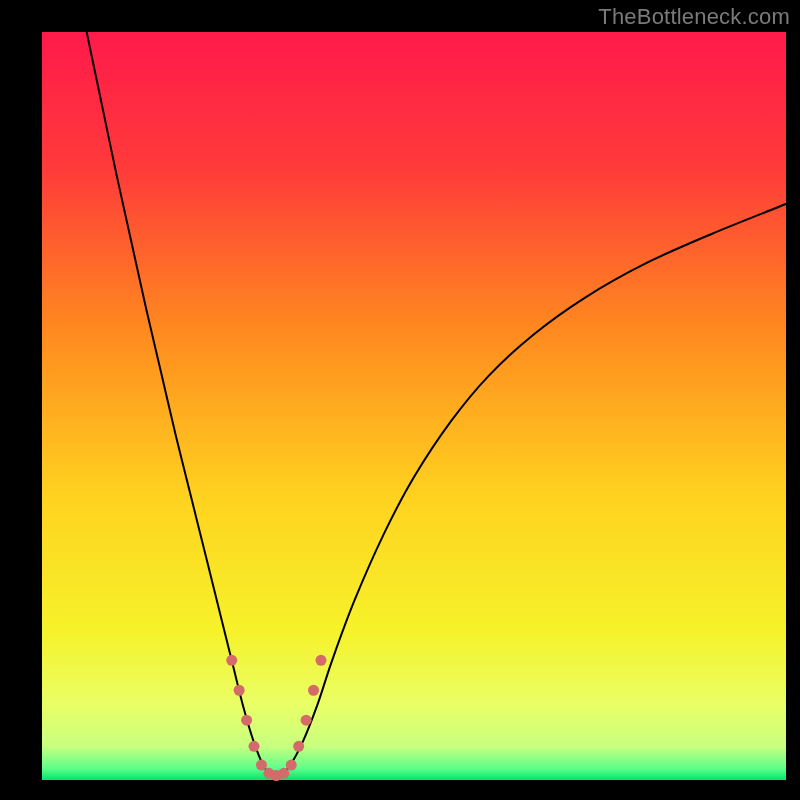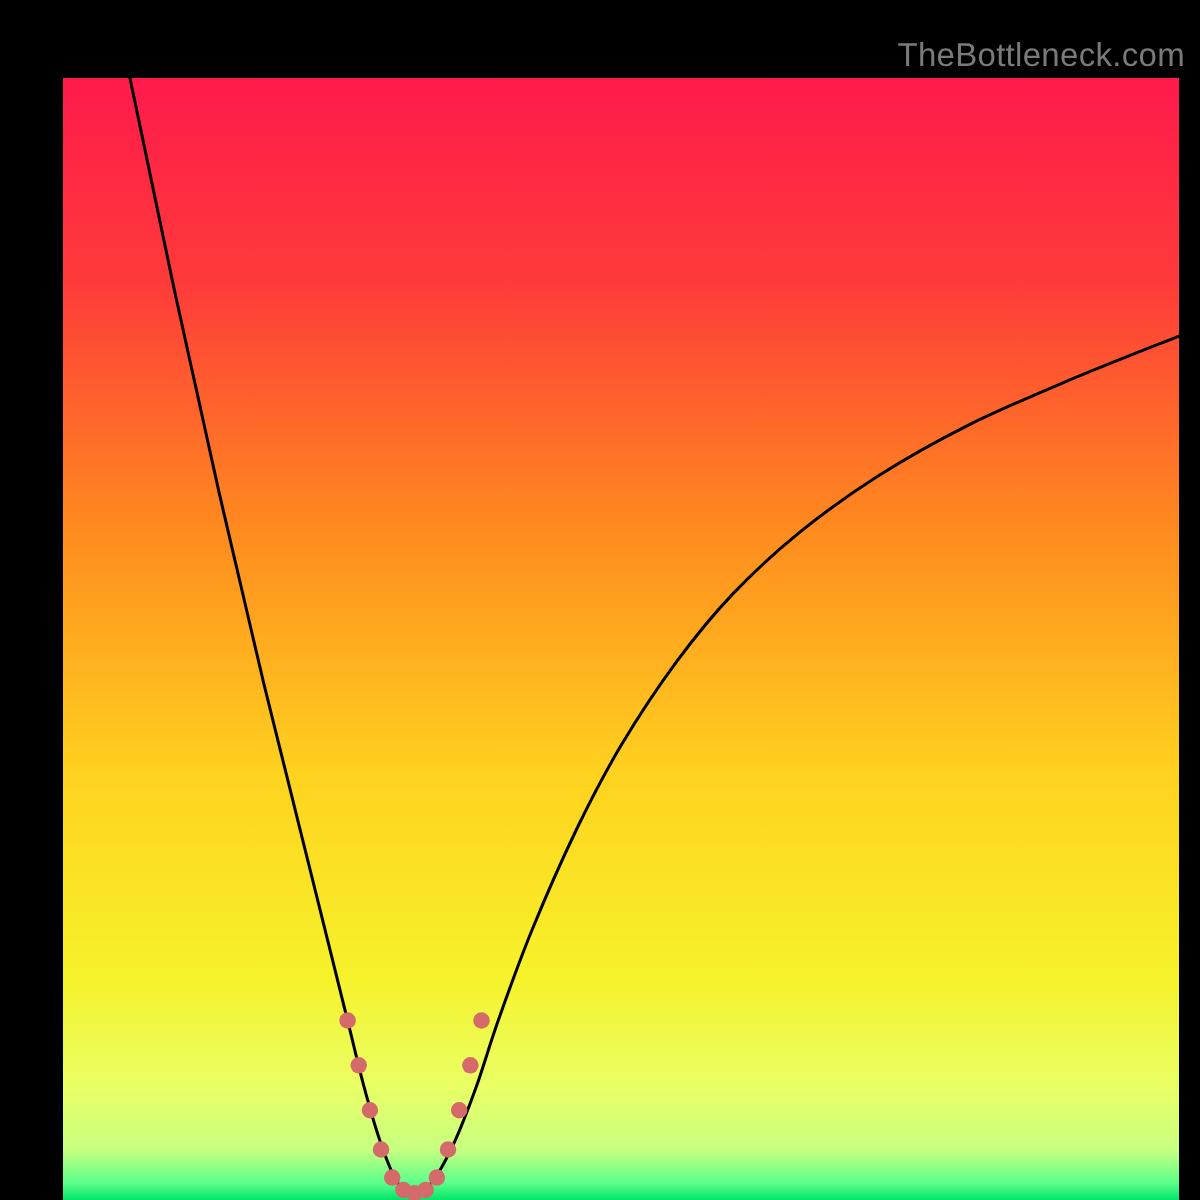--- a/index.html
+++ b/index.html
@@ -9,21 +9,20 @@
     height: 800px;
     background: #000;
     overflow: hidden;
     font-family: Arial, Helvetica, sans-serif;
   }
   .frame {
     position: relative;
     width: 800px;
     height: 678px;
     background: #000;
-    margin-top: 20px;
   }
   .watermark {
     position: absolute;
     top: 4px;
     right: 10px;
     color: #7a7a7a;
     font-size: 22px;
     font-weight: 500;
     letter-spacing: 0.2px;
     z-index: 10;

